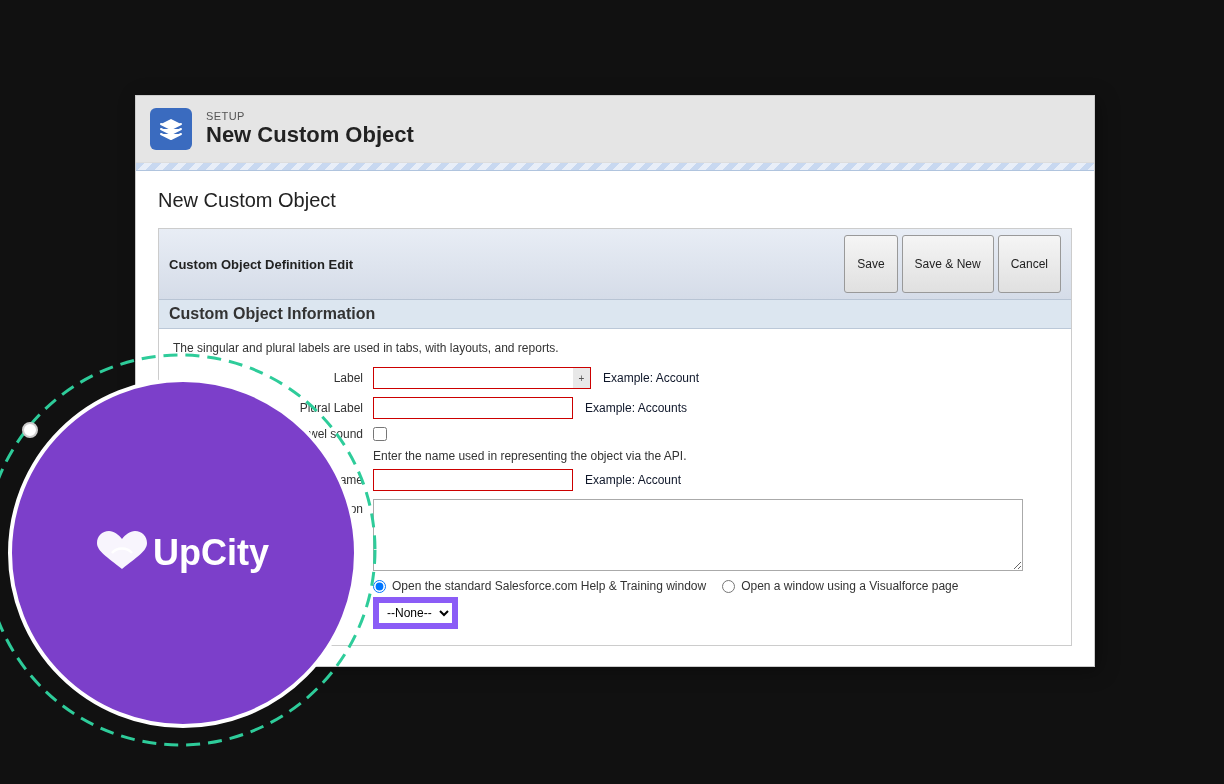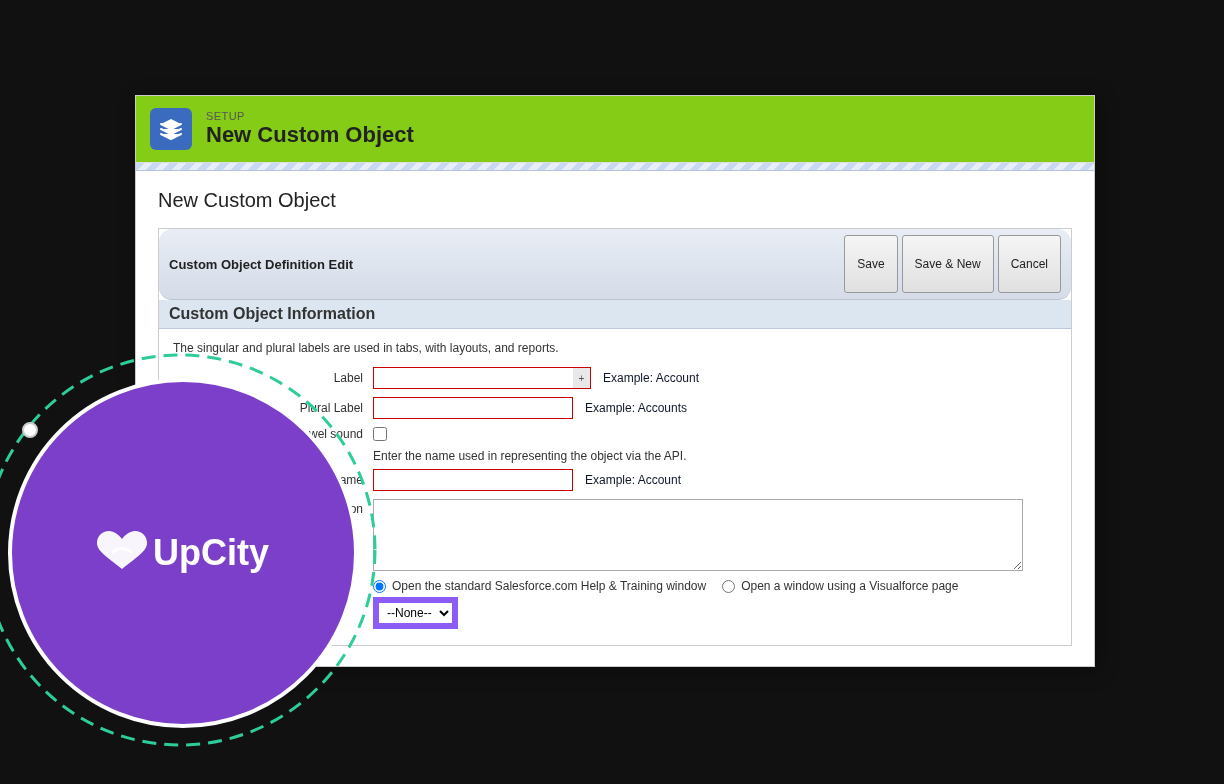--- a/index.html
+++ b/index.html
@@ -18,21 +18,21 @@
       left: 135px;
       top: 95px;
       width: 960px;
       background: #fff;
       border: 1px solid #ccc;
       box-shadow: 4px 4px 18px rgba(0,0,0,0.35);
     }
 
     
     .header-bar {
-      background: #84cc16;
+      background: #e5e5e5;
       border-bottom: 1px solid #ddd;
       padding: 12px 18px 12px 14px;
       display: flex;
       align-items: center;
       gap: 14px;
     }
     .header-icon {
       width: 42px;
       height: 42px;
       background: #3a6bbf;
@@ -91,21 +91,20 @@
     .form-section {
       border: 1px solid #ccc;
     }
     .form-section-header {
       background: linear-gradient(to bottom, #e8edf5, #d5dce8);
       border-bottom: 1px solid #b8c4d4;
       padding: 6px 10px;
       display: flex;
       align-items: center;
       justify-content: space-between;
-      border-radius: 13px;
     }
     .form-section-title {
       font-size: 13px;
       font-weight: bold;
       color: #222;
     }
     .btn-group {
       display: flex;
       gap: 4px;
     }

